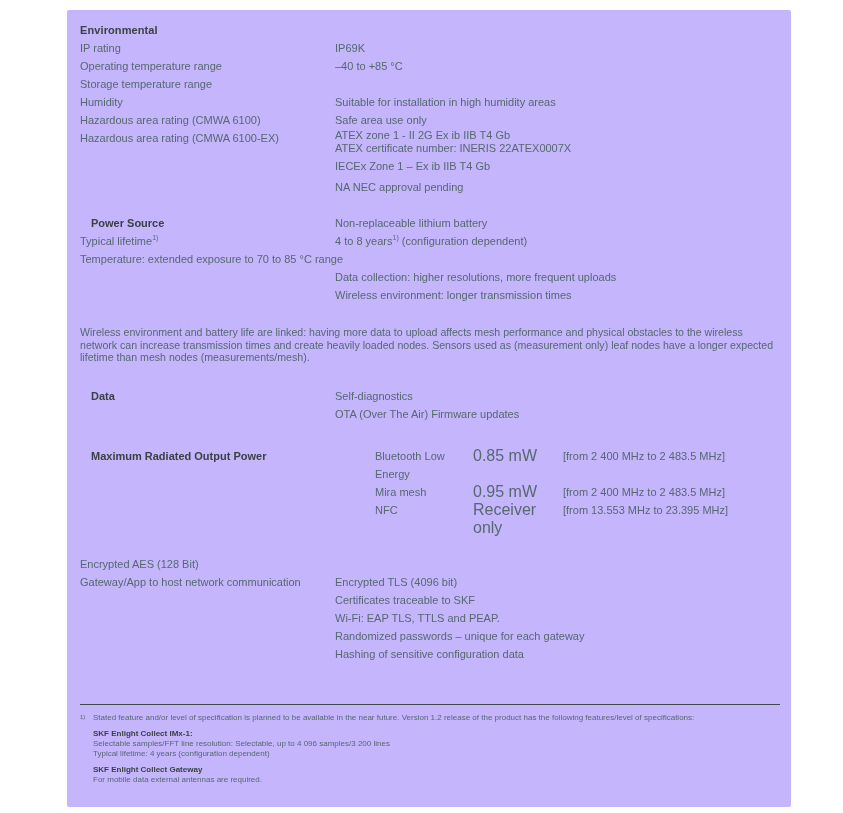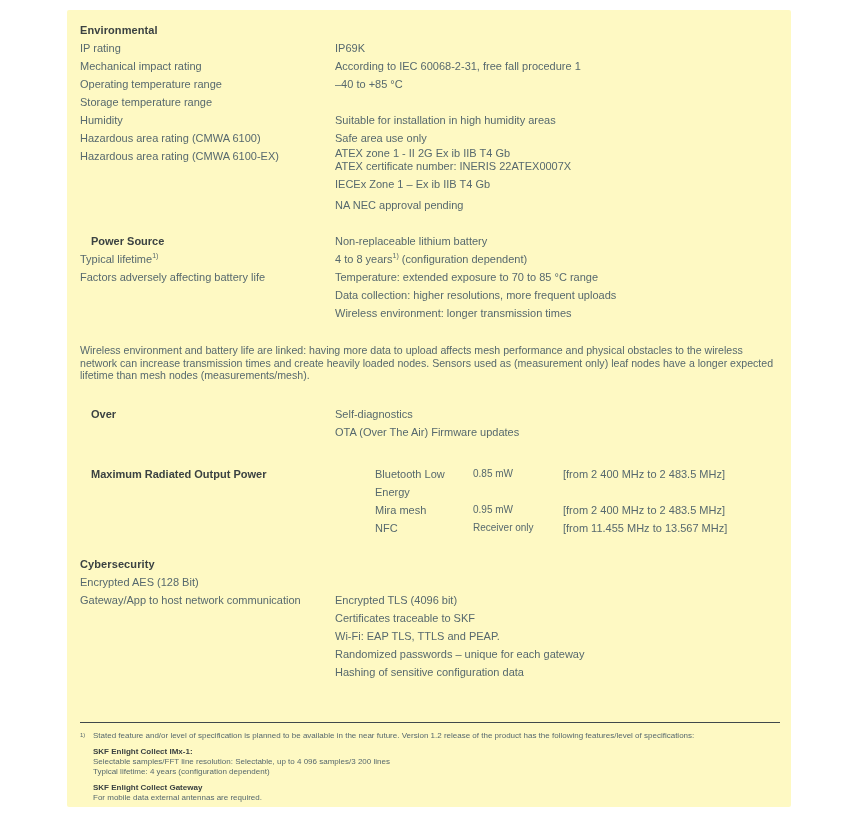--- a/index.html
+++ b/index.html
@@ -5,21 +5,21 @@
   * { margin:0; padding:0; box-sizing:border-box; }
   html,body {
     width:843px; height:813px; background:#ffffff;
     font-family:"Liberation Sans", sans-serif;
     -webkit-font-smoothing:antialiased;
   }
   .card {
     position:relative;
     margin:10px 0 0 67px;
     width:724px; height:797px;
-    background:#fef9c3;
+    background:#c4b5fd;
     border-radius:2px;
     padding:11px 14px 0 13px;
     overflow:hidden;
   }
   .spec-title {
     font-weight:bold; color:#3b4242; font-size:11px; line-height:18px;
     letter-spacing:.1px;
   }
   .row { display:flex; align-items:flex-start; }
   .label {
@@ -33,21 +33,21 @@
   sup { font-size:7px; line-height:0; vertical-align:super; }
   .section-env { margin-bottom:18px; }
   .section-power { margin-bottom:22px; }
   .paragraph {
     color:#57696e; font-size:10.6px; line-height:12.5px;
     width:700px; margin-bottom:23px;
   }
   .section-other { margin-bottom:24px; }
   .section-radiated { margin-bottom:18px; }
   .rcol1 { flex:0 0 138px; width:138px; color:#57696e; font-size:11px; line-height:18px;padding-left:40px; }
-  .rcol2 { flex:0 0 90px;  width:90px;  color:#57696e; font-size:10px; line-height:18px; }
+  .rcol2 { flex:0 0 90px;  width:90px;  color:#57696e; font-size:16px; line-height:18px; }
   .rcol3 { color:#57696e; font-size:11px; line-height:18px; }
   .section-cyber { margin-bottom:0; }
   .footnote-block { margin-top:41px; }
   .fn-rule { border:none; border-top:1.5px solid #40494b; width:700px; margin-bottom:8px; }
   .footnote { font-size:8px; line-height:10px; color:#57696e; }
   .fn-row { display:flex; }
   .fn-marker { flex:0 0 13px; width:13px; font-size:6px; line-height:9px; color:#57696e; }
   .fn-body { flex:1; }
   .fn-bold { font-weight:bold; color:#3b4242; }
   .fn-group { margin-top:6px; }
@@ -57,24 +57,20 @@
 
 <div class="card">
 
   <div class="section-env">
     <div class="spec-title">Environmental</div>
     <div class="row">
       <div class="label">IP rating</div>
       <div class="value">IP69K</div>
     </div>
     <div class="row">
-      <div class="label">Mechanical impact rating</div>
-      <div class="value">According to IEC 60068-2-31, free fall procedure 1</div>
-    </div>
-    <div class="row">
       <div class="label">Operating temperature range</div>
       <div class="value">–40 to +85 °C</div>
     </div>
     <div class="row">
       <div class="label">Storage temperature range</div>
     </div>
     <div class="row">
       <div class="label">Humidity</div>
       <div class="value">Suitable for installation in high humidity areas</div>
     </div>
@@ -100,38 +96,37 @@
   <div class="section-power">
     <div class="row">
       <div class="label title-cell">Power Source</div>
       <div class="value">Non-replaceable lithium battery</div>
     </div>
     <div class="row">
       <div class="label"><span>Typical lifetime</span><sup>1)</sup></div>
       <div class="value"><span>4 to 8 years</span><sup>1)</sup><span> (configuration dependent)</span></div>
     </div>
     <div class="row">
-      <div class="label">Factors adversely affecting battery life</div>
       <div class="value">Temperature: extended exposure to 70 to 85 °C range</div>
     </div>
     <div class="row">
       <div class="label"></div>
       <div class="value">Data collection: higher resolutions, more frequent uploads</div>
     </div>
     <div class="row">
       <div class="label"></div>
       <div class="value">Wireless environment: longer transmission times</div>
     </div>
   </div>
 
   <div class="paragraph">Wireless environment and battery life are linked: having more data to upload affects mesh performance and physical obstacles to the wireless network can increase transmission times and create heavily loaded nodes. Sensors used as (measurement only) leaf nodes have a longer expected lifetime than mesh nodes (measurements/mesh).</div>
 
   <div class="section-other">
     <div class="row">
-      <div class="label title-cell">Over</div>
+      <div class="label title-cell">Data</div>
       <div class="value">Self-diagnostics</div>
     </div>
     <div class="row">
       <div class="label"></div>
       <div class="value">OTA (Over The Air) Firmware updates</div>
     </div>
   </div>
 
   <div class="section-radiated">
     <div class="row">
@@ -143,26 +138,25 @@
     <div class="row">
       <div class="label"></div>
       <div class="rcol1">Mira mesh</div>
       <div class="rcol2">0.95 mW</div>
       <div class="rcol3">[from 2 400 MHz to 2 483.5 MHz]</div>
     </div>
     <div class="row">
       <div class="label"></div>
       <div class="rcol1">NFC</div>
       <div class="rcol2">Receiver only</div>
-      <div class="rcol3">[from 11.455 MHz to 13.567 MHz]</div>
+      <div class="rcol3">[from 13.553 MHz to 23.395 MHz]</div>
     </div>
   </div>
 
   <div class="section-cyber">
-    <div class="spec-title">Cybersecurity</div>
     <div class="row">
       <div class="value">Encrypted AES (128 Bit)</div>
     </div>
     <div class="row">
       <div class="label">Gateway/App to host network communication</div>
       <div class="value">Encrypted TLS (4096 bit)</div>
     </div>
     <div class="row">
       <div class="label"></div>
       <div class="value">Certificates traceable to SKF</div>

